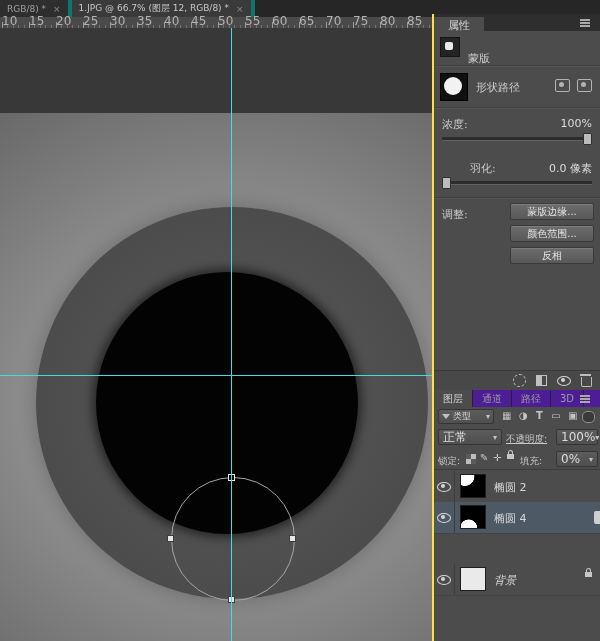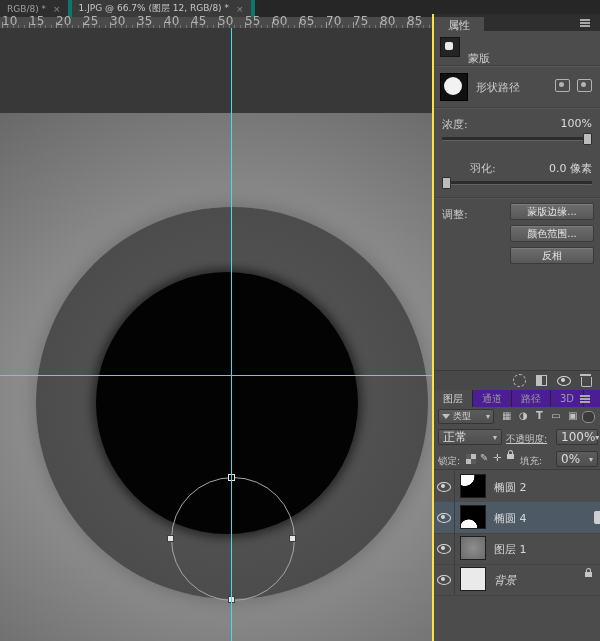--- a/index.html
+++ b/index.html
@@ -285,27 +285,20 @@
 
       <div class="lrow selected" style="top:95px;">
         <div class="eye-cell">
           <div class="eye"></div>
         </div>
         <div class="lthumb t-e1"></div>
         <span class="lname">椭圆 4</span>
         <div class="row-badge"></div>
       </div>
 
-      <div class="lrow" style="top:126px;">
-        <div class="eye-cell">
-          <div class="eye"></div>
-        </div>
-        <div class="lthumb t-l1"></div>
-        <span class="lname">图层 1</span>
-      </div>
 
       <div class="lrow" style="top:157px;">
         <div class="eye-cell">
           <div class="eye"></div>
         </div>
         <div class="lthumb t-bg"></div>
         <span class="lname italic">背景</span>
         <div class="lockic bg-lock" style="margin-top:0;"></div>
       </div>
 

